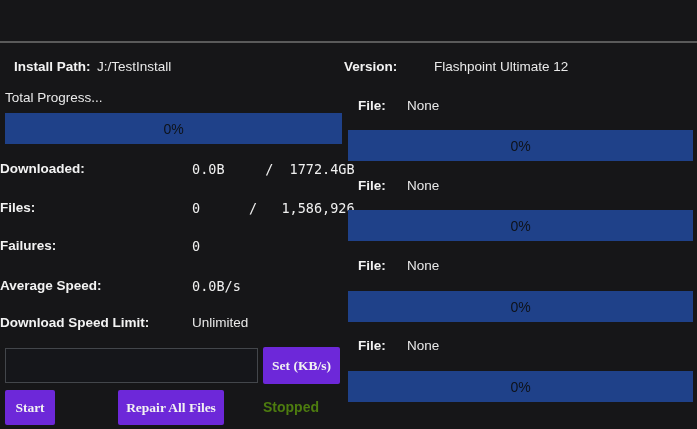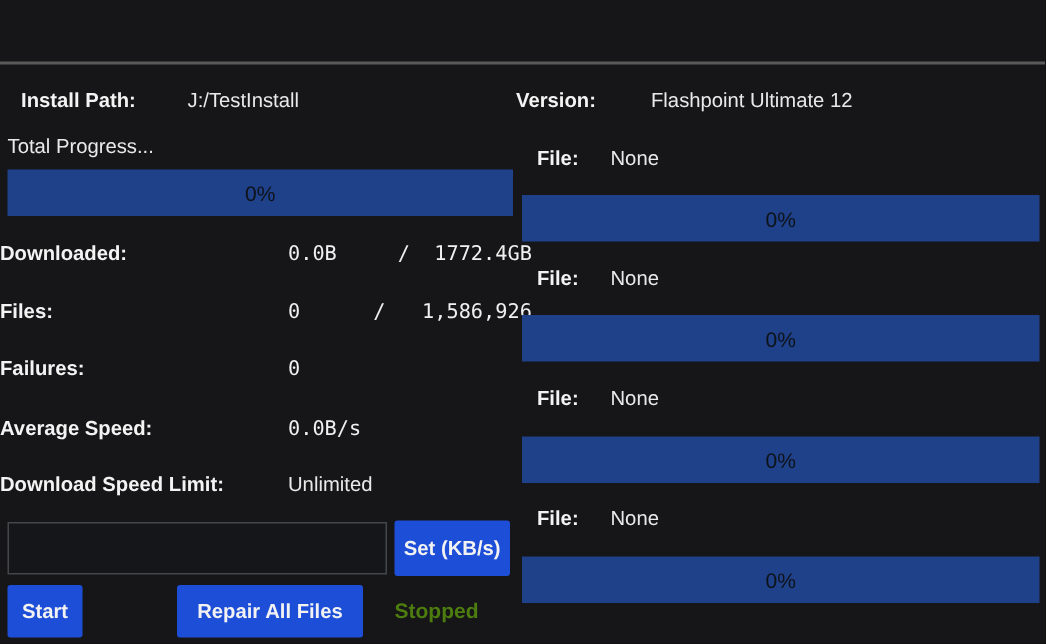--- a/index.html
+++ b/index.html
@@ -43,41 +43,41 @@
   .stat-value { position: absolute; left: 192px; }
 
   
   .speed-input {
     position: absolute; left: 5px; top: 348px; width: 253px; height: 35px;
     background: #15161a; border: 1px solid #43464b; color: #eeeeee;
     font-family: "Liberation Sans", sans-serif; font-size: 14px; padding: 0 8px;
     outline: none;
   }
   .btn {
-    position: absolute; background: #1d4ed8; border: none; border-radius: 2px;
+    position: absolute; background: #6d28d9; border: none; border-radius: 2px;
     color: #f2f2f2; font-weight: bold; font-size: 13.5px;
-    font-family: Liberation Sans, sans-serif;
+    font-family: Liberation Serif, serif;
     display: flex; align-items: center; justify-content: center;
     cursor: pointer; white-space: nowrap;
   }
   .btn-set    { left: 263px; top: 347px; width: 77px; height: 37px; }
   .btn-start  { left: 5px;   top: 390px; width: 50px; height: 35px; }
   .btn-pause  { left: 61px;  top: 390px; width: 50px; height: 35px; }
-  .btn-repair { left: 118px; top: 390px; width: 124px; height: 35px; }
+  .btn-repair { left: 118px; top: 390px; width: 106px; height: 35px; }
   .status-text { position: absolute; left: 263px; top: 399px; font-weight: bold; font-size: 14px; color: #4d7c0f; }
 </style>
 </head>
 <body>
 
 <div class="stage">
 
   <div class="divider"></div>
 
   <span class="abs lbl-b" style="left:14px; top:59px;">Install Path:</span>
-  <span class="abs val" style="left:125px; top:59px;">J:/TestInstall</span>
+  <span class="abs val" style="left:97px; top:59px;">J:/TestInstall</span>
 
   <span class="abs val" style="left:5px; top:90px;">Total Progress...</span>
 
   <div class="pbar" style="left:5px; top:113px; width:337px;">
     <span class="pct">0%</span>
   </div>
 
   <span class="stat-label lbl-b" style="top:161px;">Downloaded:</span>
   <span class="stat-value mono" style="top:161px;">0.0B     /  1772.4GB</span>
 

